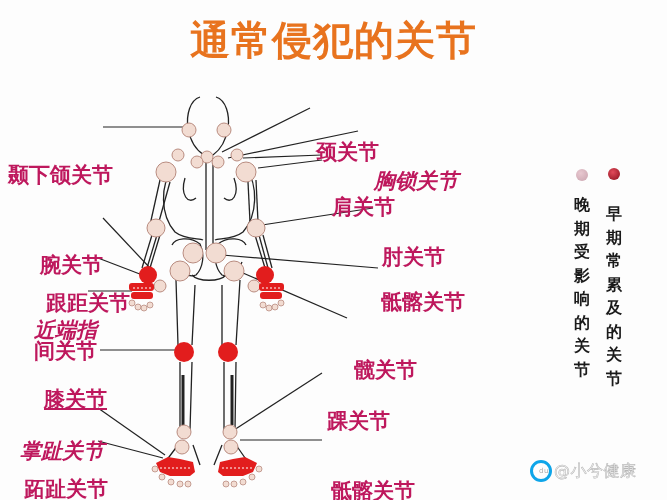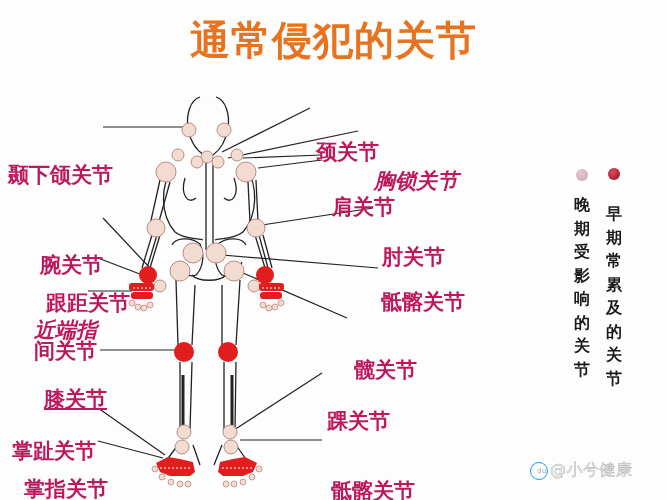--- a/index.html
+++ b/index.html
@@ -25,21 +25,21 @@
   }
   .legend-dot {
     position: absolute; width: 12px; height: 12px; border-radius: 50%;
   }
   .watermark {
     position: absolute; left: 530px; top: 460px; font-size: 16px;
     color: #fff; -webkit-text-stroke: 0.6px #b8b8b8; letter-spacing: 0.5px;
   }
   .watermark .paw {
     display: inline-block; width: 16px; height: 16px; border-radius: 50%;
-    border: 1px solid #0ea5e9; font-size: 7px; color: #aaa; text-align: right;
+    border: 3px solid #0ea5e9; font-size: 7px; color: #aaa; text-align: right;
     line-height: 16px; vertical-align: middle; -webkit-text-stroke: 0;
     margin-right: 2px;
   }
 </style>
 </head>
 <body>
 
 <div class="title">通常侵犯的关节</div>
 
 <svg class="diagram" width="667" height="500" viewBox="0 0 667 500">
@@ -170,22 +170,22 @@
     <line x1="222" y1="468" x2="254" y2="468" stroke-dasharray="2 2"></line>
   </g>
 </svg>
 
 <div class="label" style="left:8px;top:117px;">颞下颌关节</div>
 <div class="label" style="left:40px;top:207px;">腕关节</div>
 <div class="label" style="left:46px;top:245px;">跟距关节</div>
 <div class="label" style="left:34px;top:272px;font-style:italic;">近端指</div>
 <div class="label" style="left:34px;top:293px;">间关节</div>
 <div class="label" style="left:44px;top:341px;text-decoration:underline;">膝关节</div>
-<div class="label" style="left:12px;top:393px;">掌趾关节</div>
-<div class="label" style="left:24px;top:431px;">掌指关节</div>
+<div class="label" style="left:20px;top:393px;font-style:italic;">掌趾关节</div>
+<div class="label" style="left:24px;top:431px;">跖趾关节</div>
 
 <div class="label" style="left:316px;top:94px;">颈关节</div>
 <div class="label" style="left:374px;top:123px;font-style:italic;">胸锁关节</div>
 <div class="label" style="left:332px;top:149px;">肩关节</div>
 <div class="label" style="left:382px;top:199px;">肘关节</div>
 <div class="label" style="left:381px;top:244px;font-family:Liberation Serif, serif;">骶髂关节</div>
 <div class="label" style="left:354px;top:312px;">髋关节</div>
 <div class="label" style="left:327px;top:363px;">踝关节</div>
 <div class="label" style="left:331px;top:433px;">骶髂关节</div>
 

